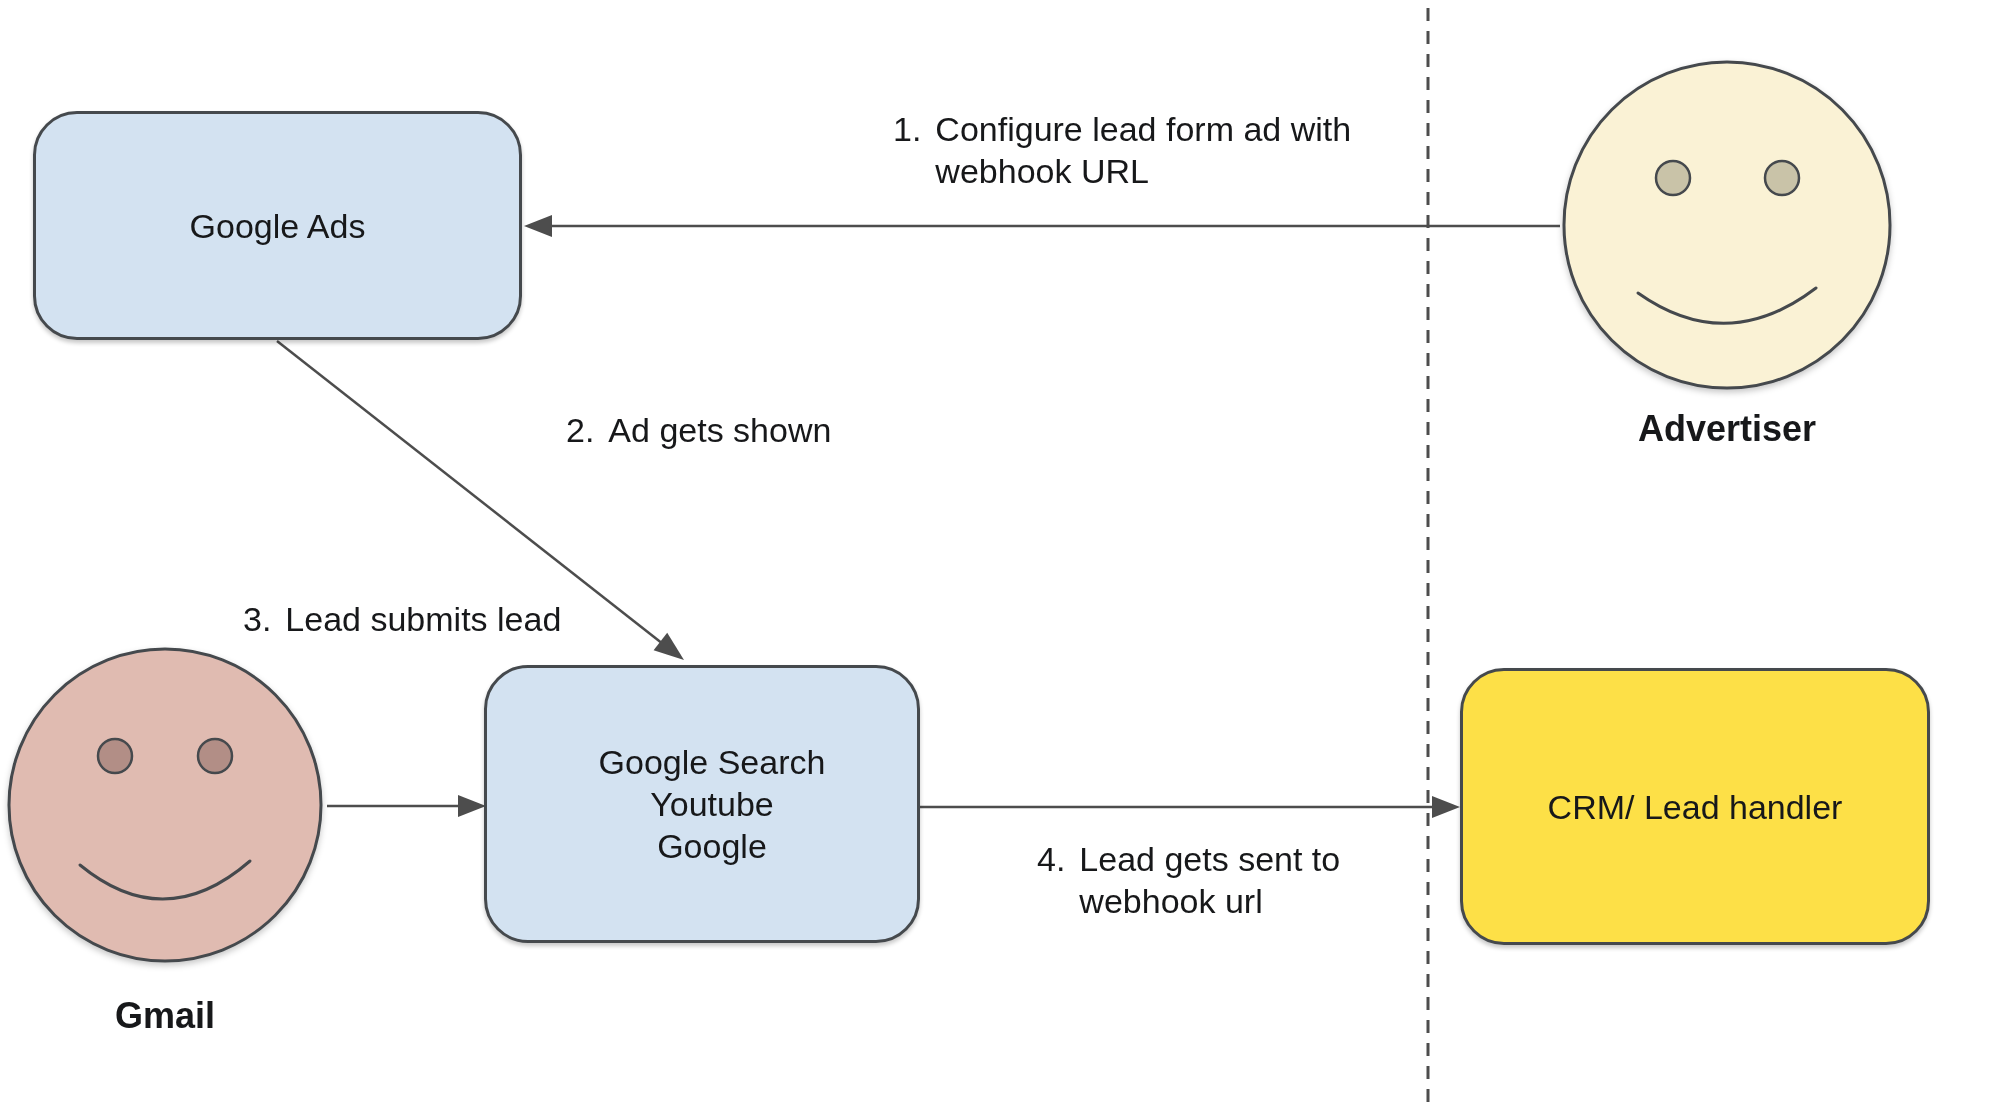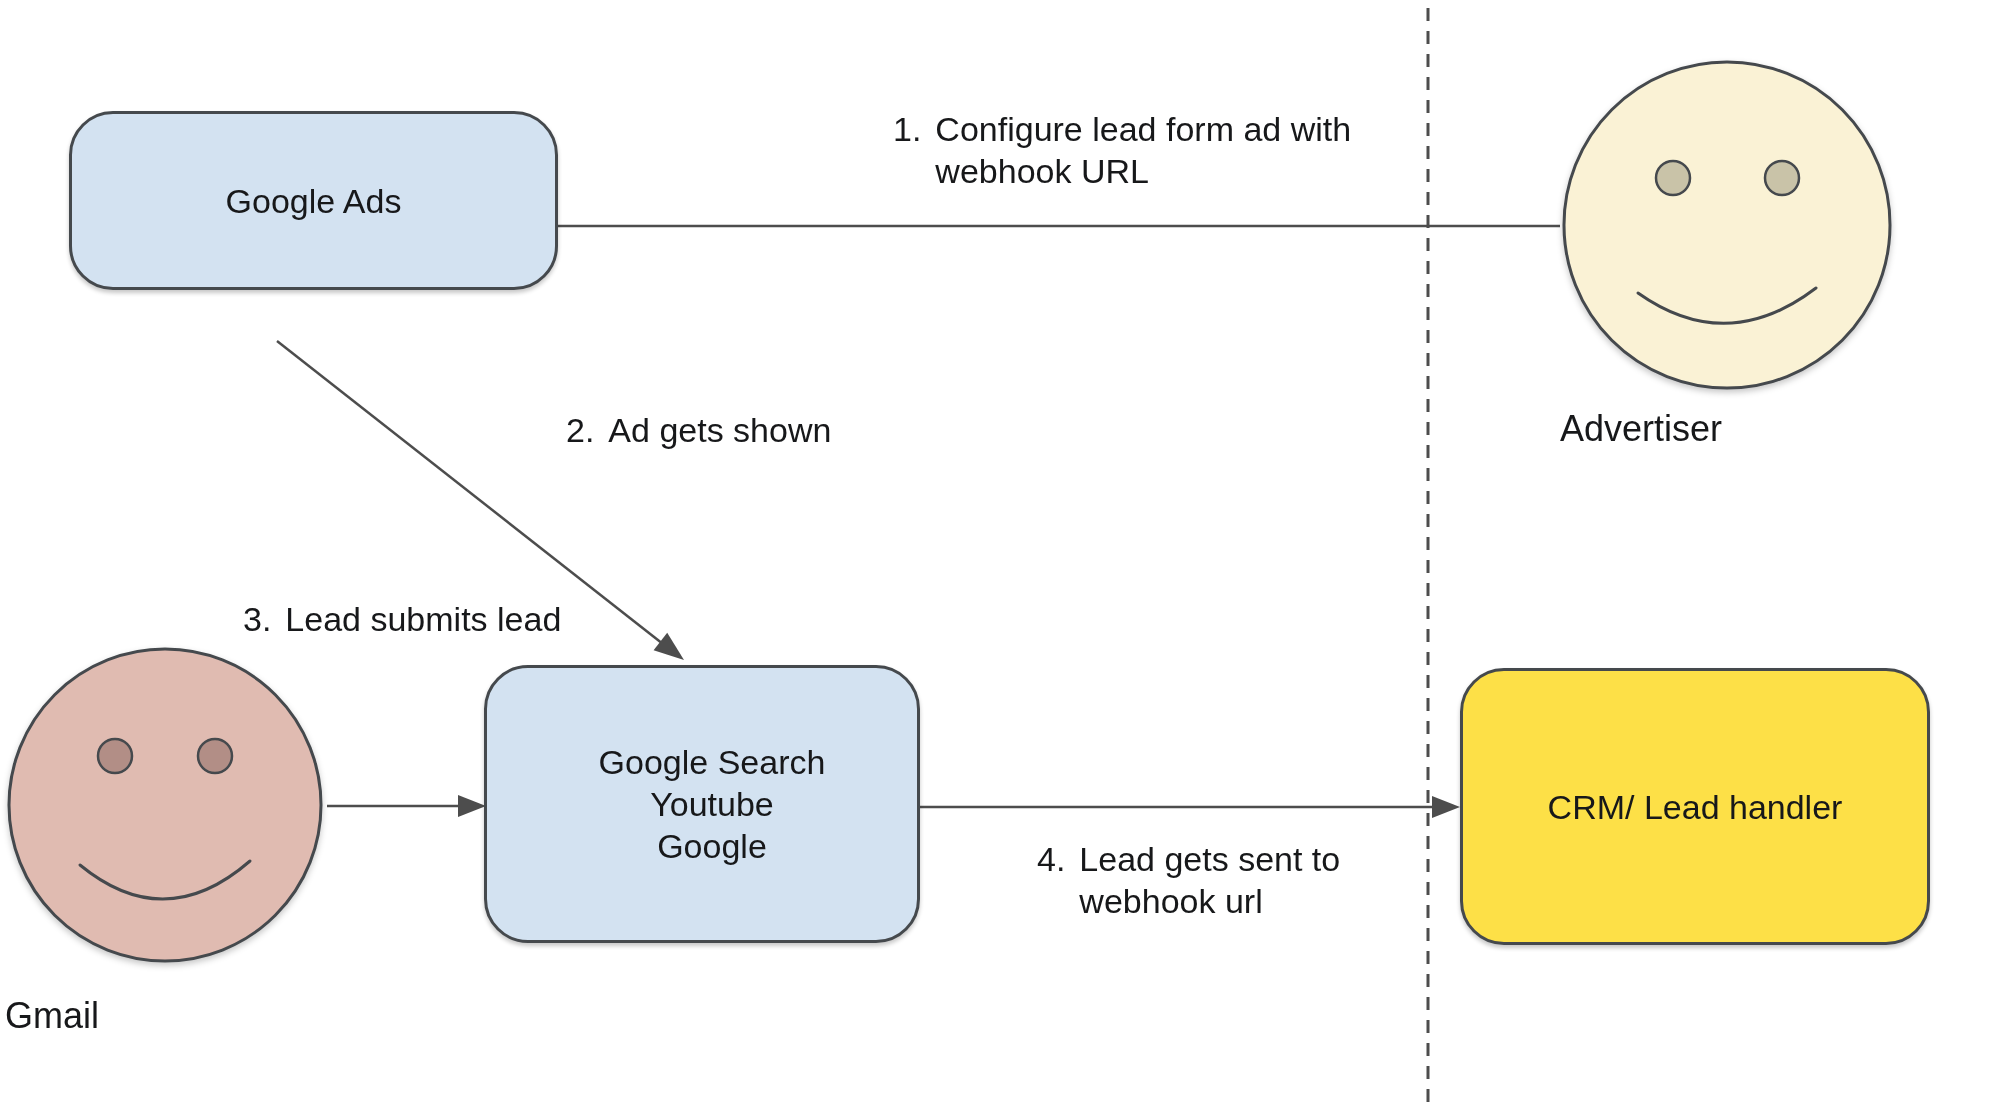--- a/index.html
+++ b/index.html
@@ -27,36 +27,37 @@
     flex-direction: column;
     align-items: center;
     justify-content: center;
     text-align: center;
     font-size: 34px;
     line-height: 42px;
     color: #17181A;
     box-shadow: 0 3px 4px rgba(0,0,0,0.22);
   }
   .node.yellow { background: #fde047; }
-  .node-google-ads   { left: 33px;   top: 111px; width: 489px; height: 179px; margin-left: 36px; }
+  .node-google-ads   { left: 33px;   top: 111px; width: 489px; height: 229px; }
   .node-google-search{ left: 484px;  top: 665px; width: 436px; height: 278px; padding-left: 20px; }
   .node-crm          { left: 1460px; top: 668px; width: 470px; height: 277px; }
 
   .face {
     position: absolute;
     filter: drop-shadow(0 3px 3px rgba(0,0,0,0.22));
   }
   .face-advertiser { left: 1560px; top: 58px;  width: 334px; height: 334px; }
   .face-user       { left: 5px;    top: 645px; width: 320px; height: 320px; }
 
   .actor-label {
     position: absolute;
     font-size: 36px;
-    font-weight: normal;
+    font-weight: bold;
     color: #17181A;
+    text-align: center;
   }
   .actor-label.advertiser { left: 1560px; top: 408px; width: 334px; }
   .actor-label.user       { left: 5px;    top: 995px; width: 320px; }
 
   .step {
     position: absolute;
     display: flex;
     align-items: flex-start;
     gap: 14px;
     font-size: 34px;

